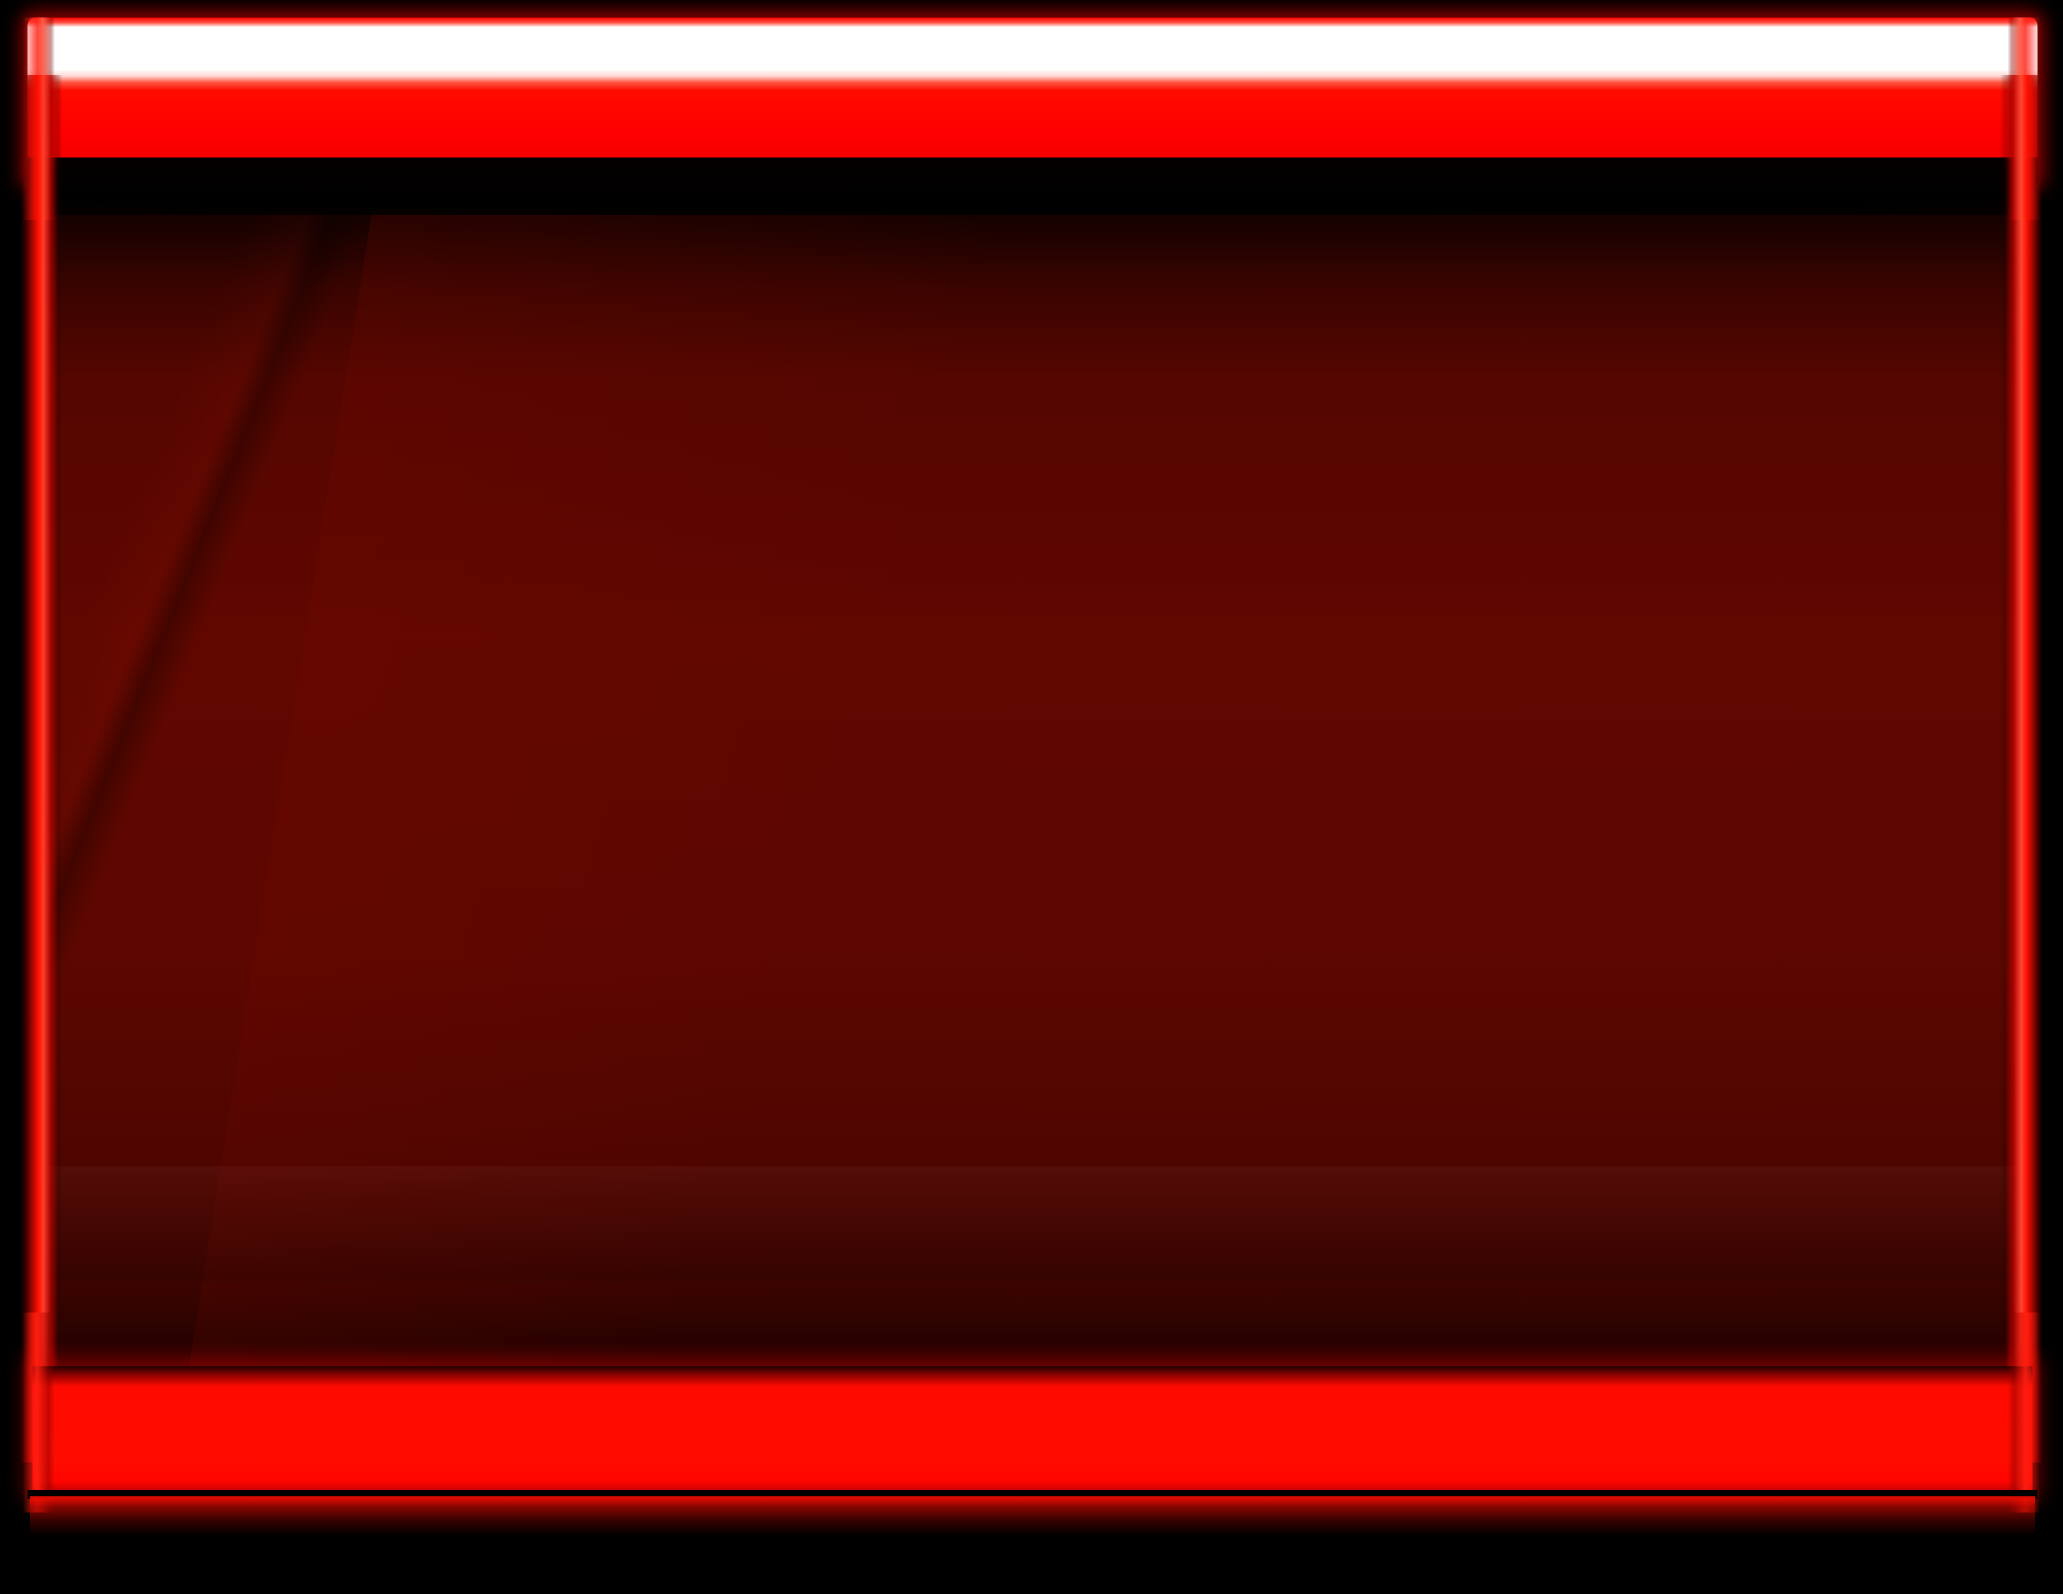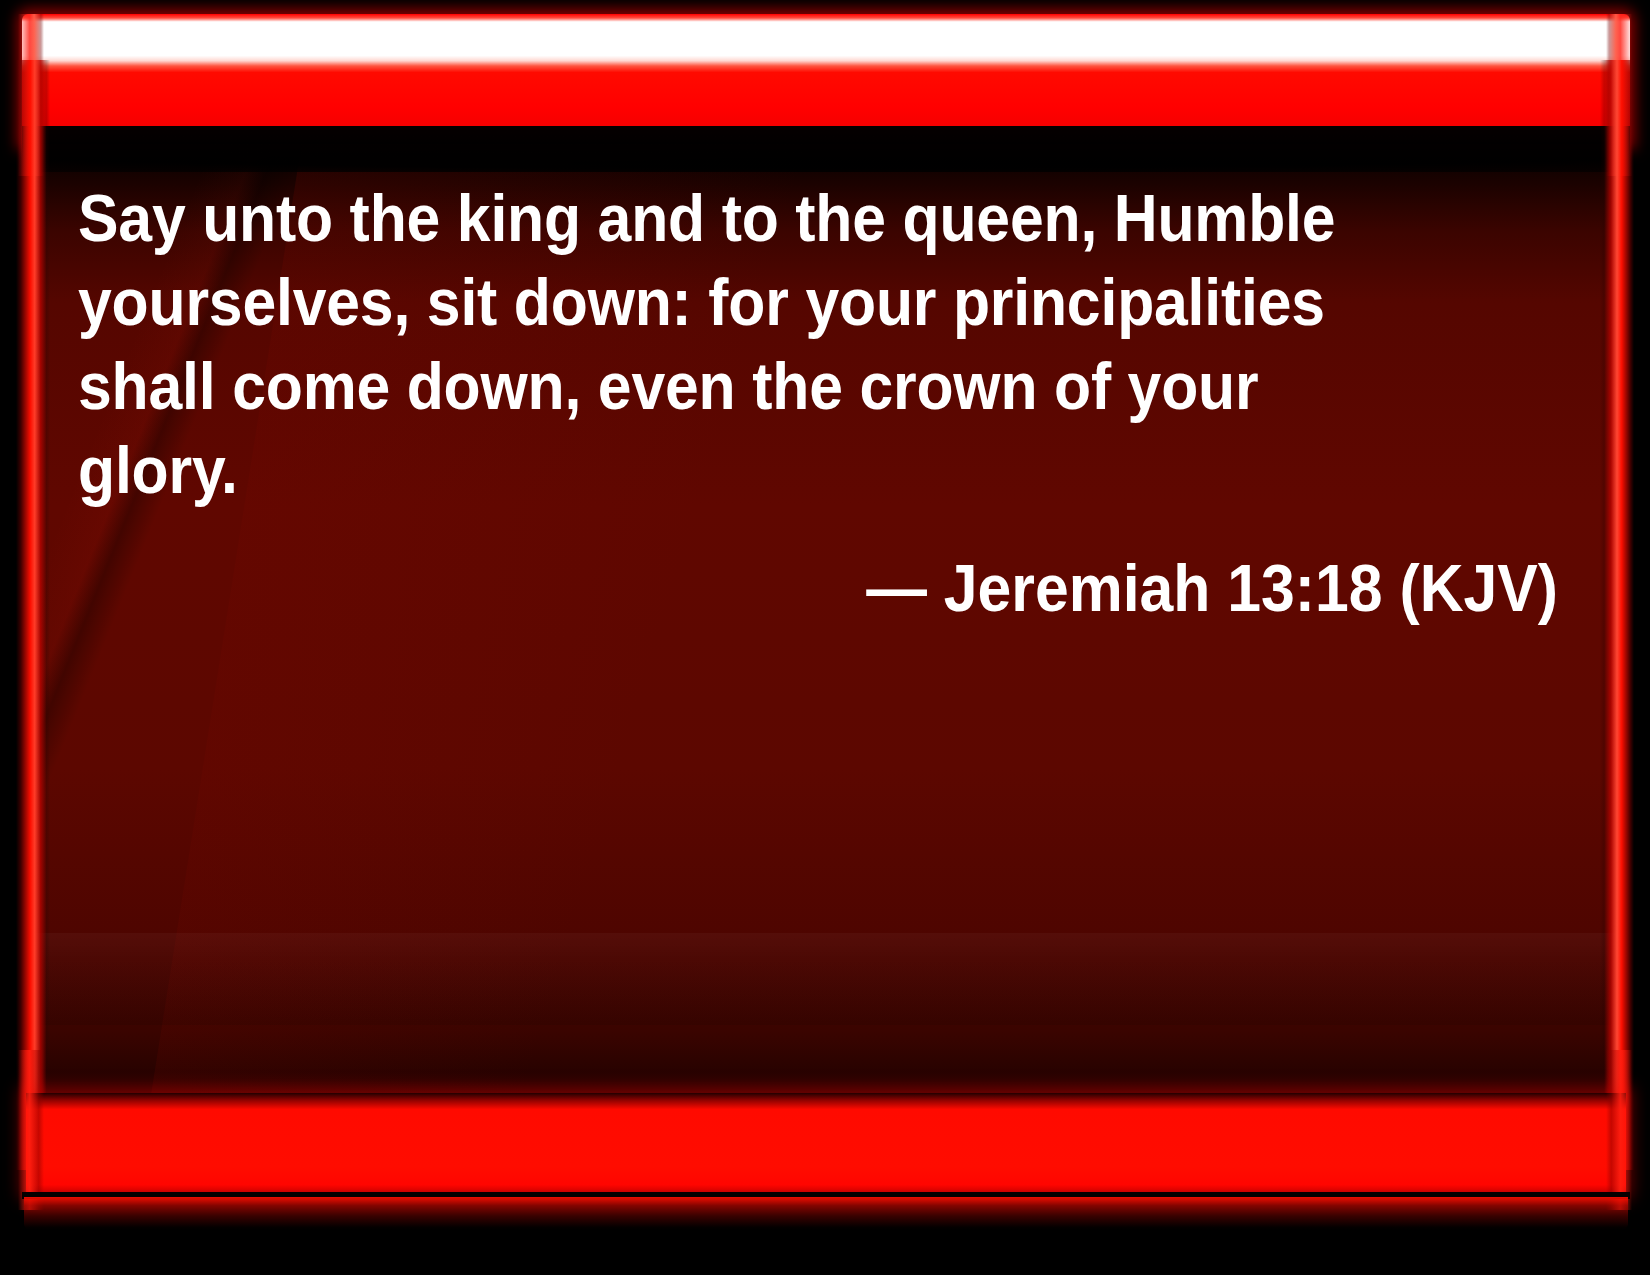--- a/index.html
+++ b/index.html
@@ -286,21 +286,14 @@
 
   <div class="rail rail-left"></div>
   <div class="rail rail-right"></div>
 
   <div class="bottom-bar"></div>
   <div class="bottom-bar-corner-l"></div>
   <div class="bottom-bar-corner-r"></div>
   <div class="bottom-hairline"></div>
   <div class="bottom-reflection"></div>
 
-  <div class="verse-block">
-    <p class="verse-text">Say unto the king and to the queen, Humble
-yourselves, sit down: for your principalities
-shall come down, even the crown of your
-glory.</p>
-    <p class="verse-citation">— Jeremiah 13:18 (KJV)</p>
-  </div>
 
 </div>
 
 </body></html>

